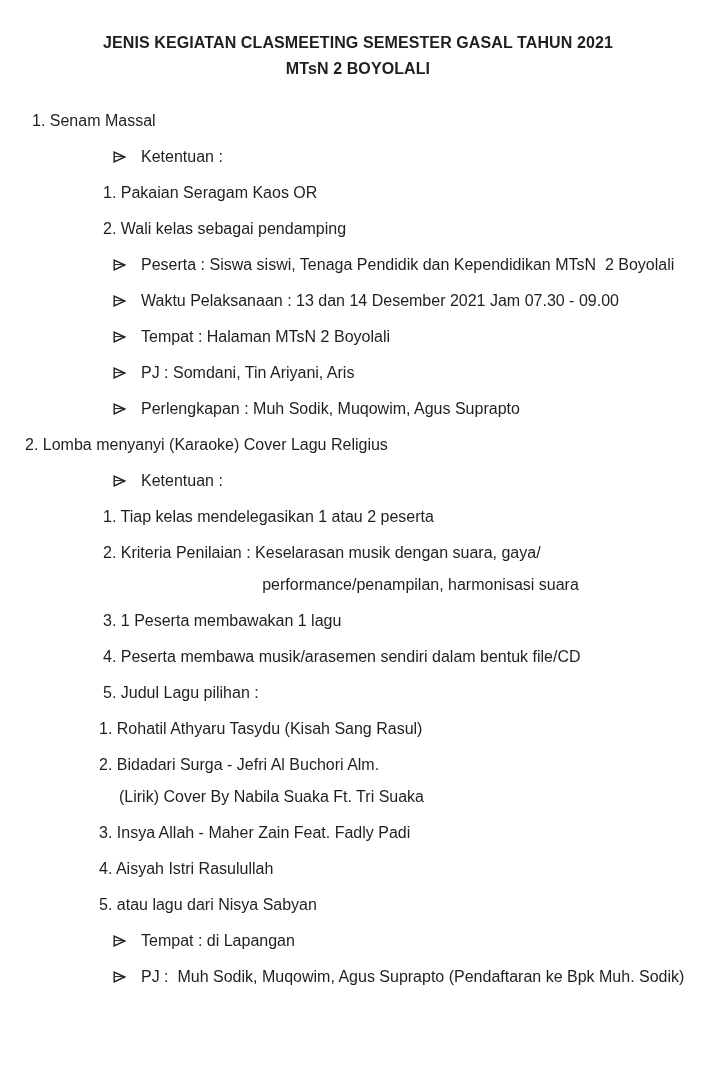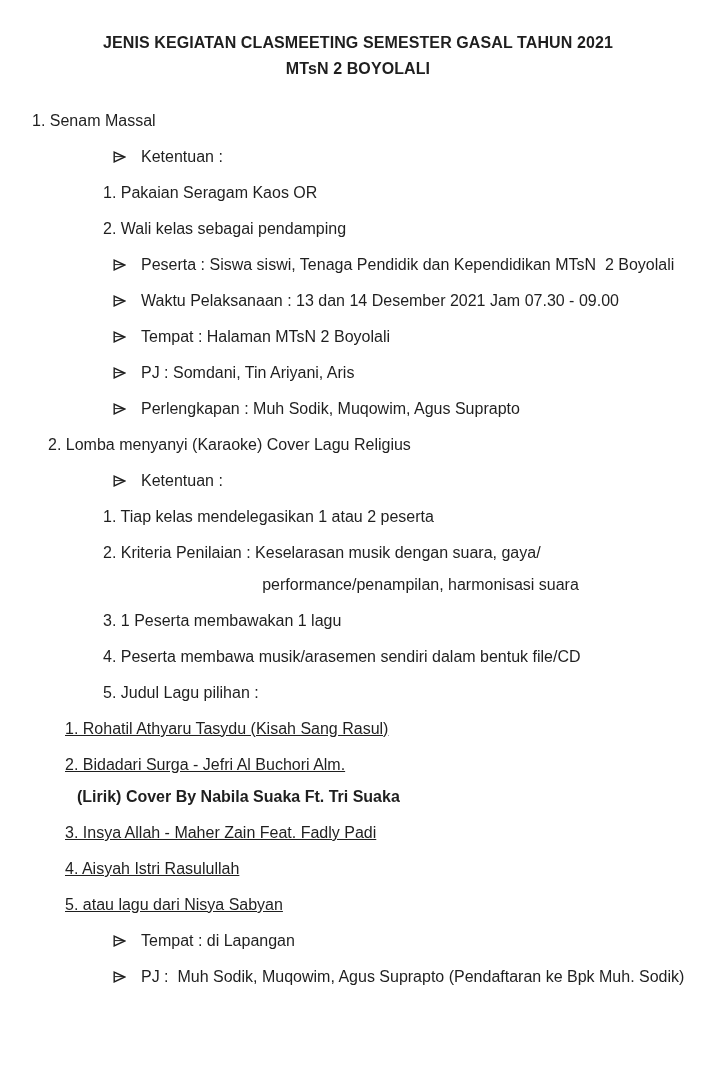--- a/index.html
+++ b/index.html
@@ -29,31 +29,31 @@
     margin-bottom: 25px;
     letter-spacing: 0.1px;
   }
   p.line {
     margin: 4px 0 8px 0;
     line-height: 28px;
     white-space: pre-wrap;
   }
   p.line.tight { margin-bottom: 0; }
   .h-s1 { padding-left: 32px; }
-  .h-s2 { padding-left: 48px; margin-top: 28px; }
+  .h-s2 { padding-left: 25px; margin-top: 28px; }
   .bullet { padding-left: 113px; }
   .arrow {
     display: inline-block;
     width: 28px;
   }
   .arrow svg { display: inline-block; vertical-align: -1px; }
   .sub     { padding-left: 103px; }
   .subcont { padding-left: 125px; text-align: center; }
-  .song    { padding-left: 65px; text-decoration: underline; }
-  .songcont{ padding-left: 77px; font-weight: bold; }
+  .song    { padding-left: 99px; }
+  .songcont{ padding-left: 119px; }
 </style>
 </head>
 <body style="background: rgb(255, 255, 255); color: rgb(31, 31, 31);">
 
 <div class="page">
 
   <div class="title">
     <div>JENIS KEGIATAN CLASMEETING SEMESTER GASAL TAHUN 2021</div>
     <div>MTsN 2 BOYOLALI</div>
   </div>

